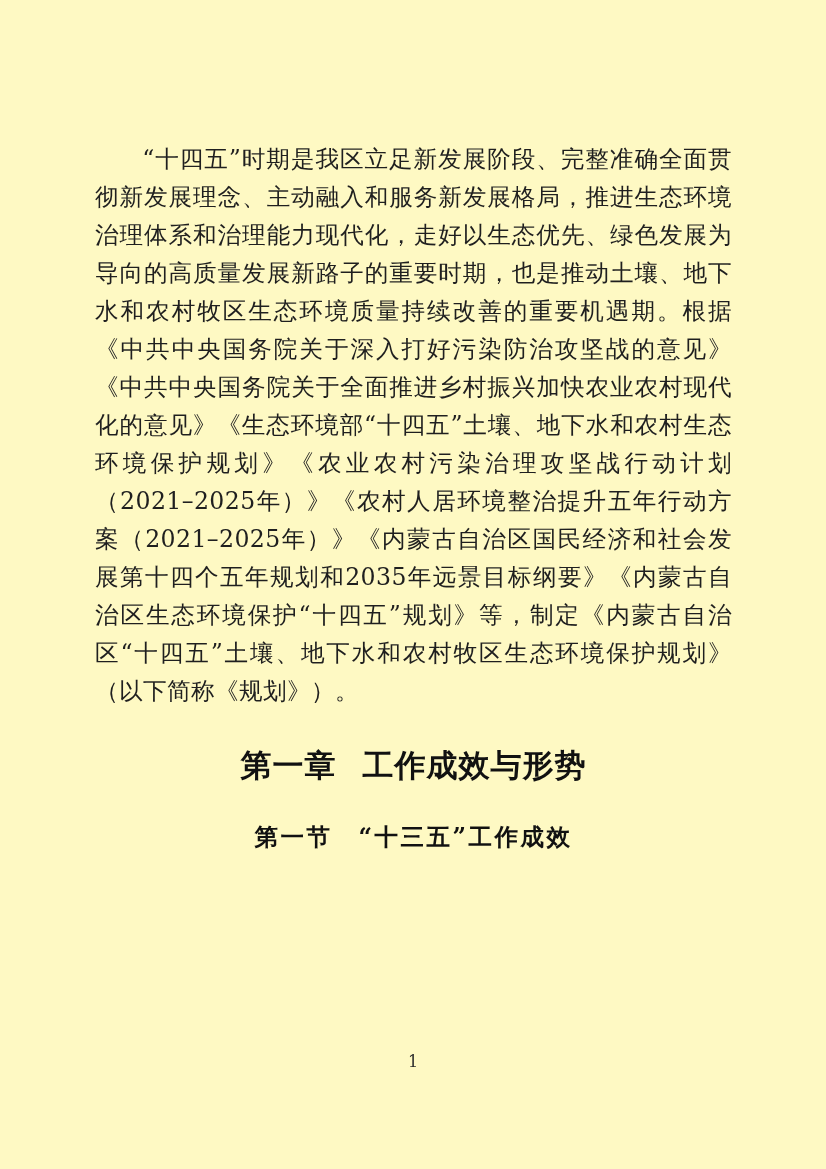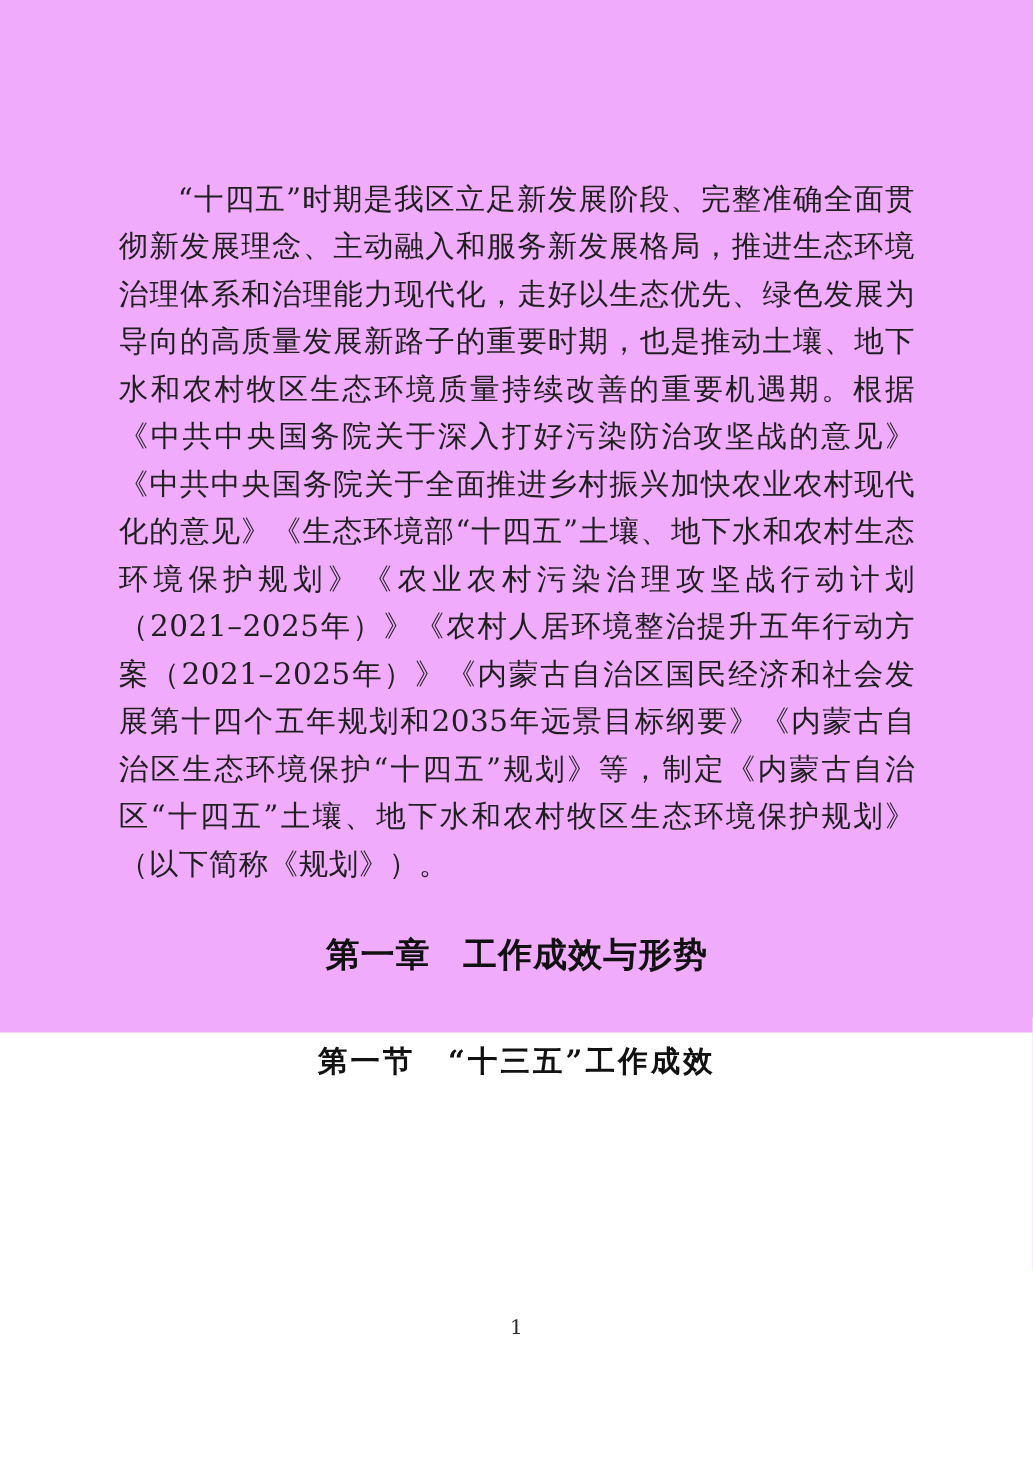--- a/index.html
+++ b/index.html
@@ -13,22 +13,22 @@
     position: relative;
     font-family: "DejaVu Serif", "Liberation Serif", serif;
     color: #1a1a1a;
     overflow: hidden;
   }
 
   .page {
     position: absolute;
     left: 0; top: 0;
     width: 826px;
-    height: 826px;
-    background: #f0abfc;
+    height: 1169px;
+    background: #fef9c3;
   }
 
   
   .content {
     position: absolute;
     left: 95px;
     top: 140px;
     width: 637px;
   }
 
@@ -48,21 +48,21 @@
   .para.first {
     margin-top: 0;
   }
 
   .gap-before-chapter { height: 36px; }
   .gap-after-chapter  { height: 34px; }
   .gap-after-section  { height: 32px; }
 
   .chapter-heading {
     font-family: "DejaVu Sans", "Liberation Sans", sans-serif;
-    font-size: 27px;
+    font-size: 31px;
     line-height: 38px;
     font-weight: 700;
     text-align: center;
     letter-spacing: 1px;
     color: #111111;
     margin: 0;
   }
 
   .chapter-heading .spacer {
     display: inline-block;
@@ -70,21 +70,21 @@
   }
 
   .section-heading {
     font-family: "DejaVu Serif", "Liberation Serif", serif;
     font-size: 23.5px;
     line-height: 38px;
     font-weight: 700;
     text-align: center;
     letter-spacing: 2.5px;
     color: #111111;
-    margin: 12px;
+    margin: 0;
   }
 
   .section-heading .spacer {
     display: inline-block;
     width: 26px;
   }
 
   .page-number {
     position: absolute;
     left: 0;

